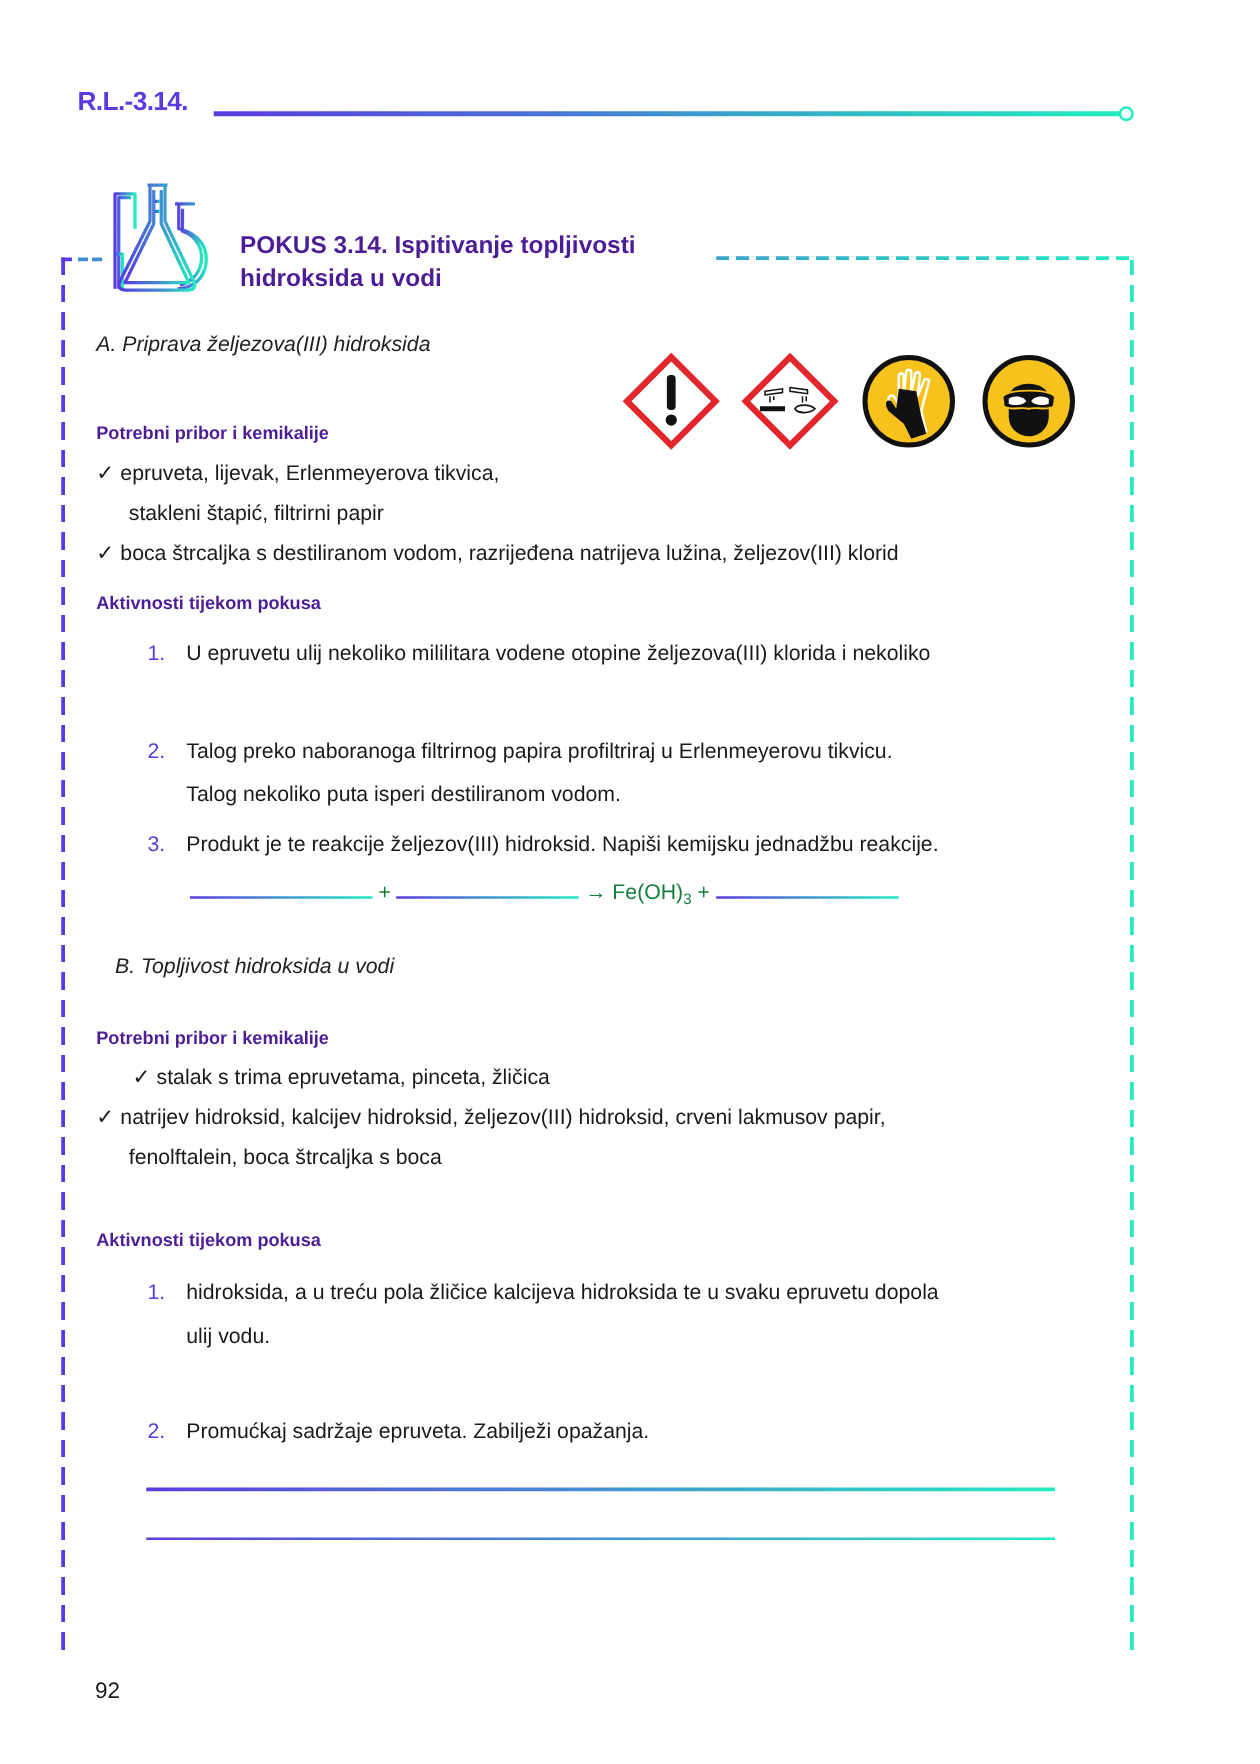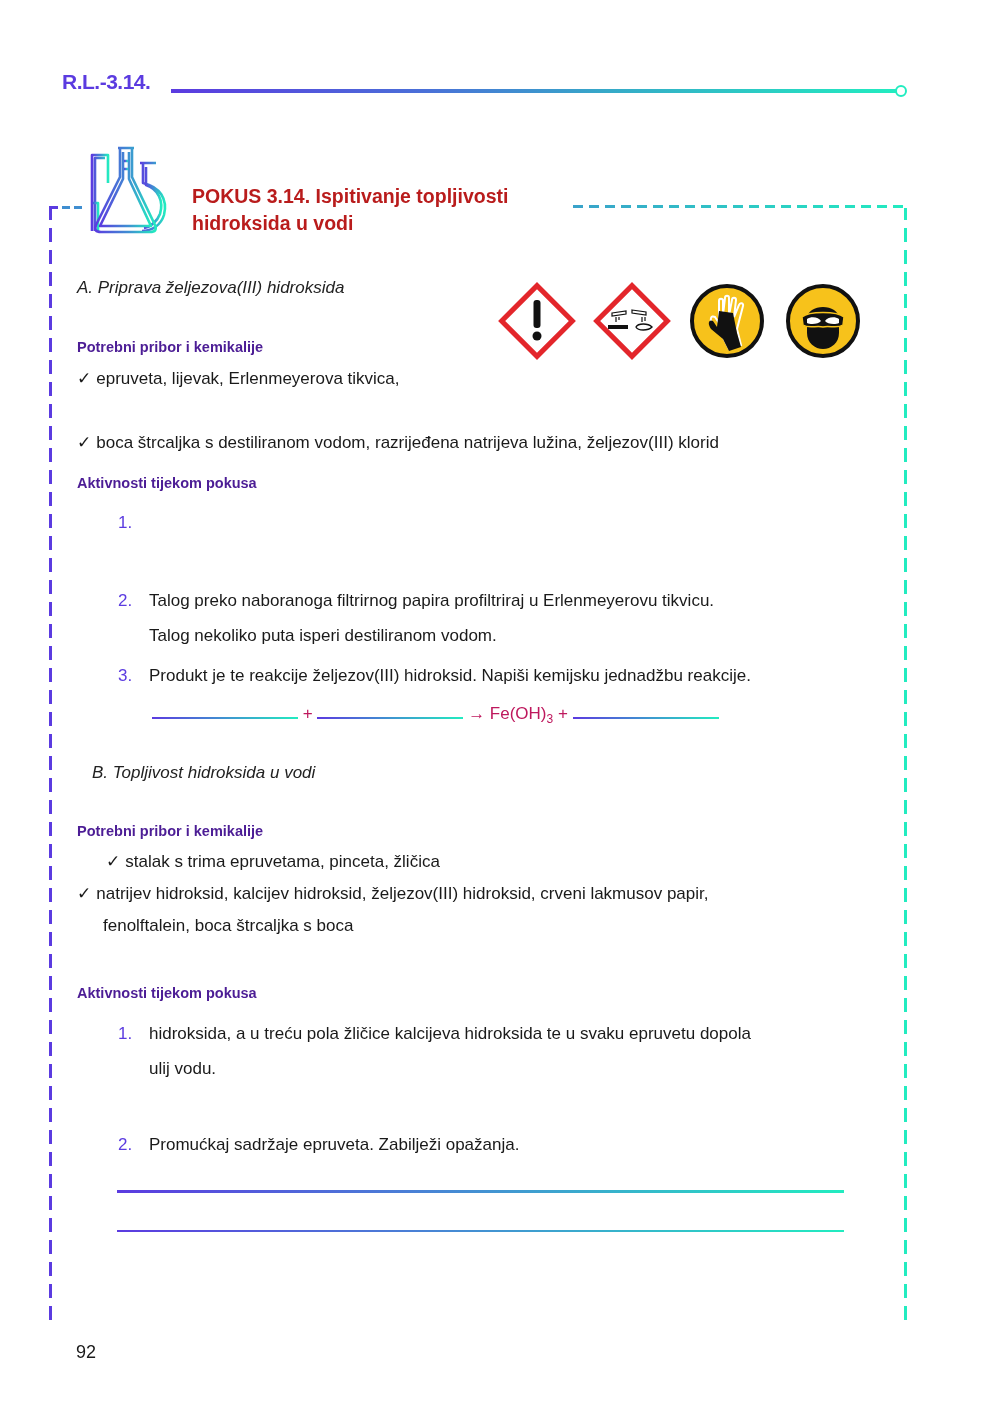--- a/index.html
+++ b/index.html
@@ -23,39 +23,39 @@
   .frame-top-left { left: 49px; top: 206px; width: 36px; height: 3px;
                     background: repeating-linear-gradient(90deg, #5b3be0 0 9px, transparent 9px 13px); }
   .frame-top-left-b { left: 62px; top: 206px; width: 22px; height: 3px;
                     background: repeating-linear-gradient(90deg, #3f8ed0 0 8px, transparent 8px 12px); }
   .frame-top-right { left: 573px; top: 205px; width: 334px; height: 3px;
                      background: repeating-linear-gradient(90deg, rgba(255,255,255,0) 0 10px, #fff 10px 16px),
                                  linear-gradient(90deg, #3aa2ca, #22ecc0); }
 
   
   .flask-icon { left: 84px; top: 143px; width: 94px; height: 92px; }
-  .title { left: 192px; top: 183px; font-size: 19.5px; font-weight: bold; color: #b91c1c; line-height: 27px;
+  .title { left: 192px; top: 183px; font-size: 19.5px; font-weight: bold; color: #4c1d95; line-height: 27px;
            font-family: "Liberation Sans", sans-serif; }
 
   
   .section-heading { font-style: italic; font-size: 17px; color: #222; font-family: "Liberation Sans", sans-serif; }
   .sub-heading { font-weight: bold; font-size: 14.5px; color: #4c1d95; font-family: "Liberation Sans", sans-serif; text-align: center; }
   .check-item { font-size: 17px; color: #1a1a1a; line-height: 32px; font-family: "Liberation Sans", sans-serif; }
   .check-item .check { margin-right: 5px; }
   .check-item .cont { display: block; padding-left: 26px; }
   .step { font-size: 17px; color: #1a1a1a; line-height: 35px; font-family: "Liberation Sans", sans-serif; }
   .step .num { position: absolute; left: 0; color: #5b3be0; }
   .step .txt { display: block; padding-left: 31px; }
 
   .hazards { left: 497px; top: 281px; width: 366px; height: 80px; }
   .haz { position: absolute; top: 0; width: 80px; height: 80px; }
 
   .blank { display: inline-block; width: 146px; height: 2px; vertical-align: baseline;
            background: linear-gradient(90deg, #5b3be0, #22ecc0); }
-  .equation { left: 152px; top: 704px; font-size: 17px; font-family: "Liberation Sans", sans-serif; color: #be185d; }
+  .equation { left: 152px; top: 704px; font-size: 17px; font-family: "Liberation Sans", sans-serif; color: #15803d; }
   .equation sub { font-size: 12px; }
 
   .answer-line { left: 117px; width: 727px; height: 3px;
                  background: linear-gradient(90deg, #5b3be0, #4a7fd6 40%, #22ecc0); }
 
   .page-num { left: 76px; top: 1342px; font-size: 18px; color: #1a1a1a; font-family: "Liberation Sans", sans-serif; }
 </style>
 </head>
 <body>
 
@@ -90,21 +90,21 @@
     <path d="M24 62 H59"></path>
     <path d="M40 18 H44 M40 26 H44"></path>
   </g>
 </svg>
 
 <div class="abs title">
   <div>POKUS 3.14. Ispitivanje topljivosti</div>
   <div>hidroksida u vodi</div>
 </div>
 
-<div class="abs section-heading" style="left:77px; top:278px;">A. Priprava željezova(III) hidroksida</div>
+<div class="abs section-heading" style="left:77px; top:266px;">A. Priprava željezova(III) hidroksida</div>
 
 <div class="abs hazards">
   <svg class="haz" style="left:0" viewBox="0 0 80 80">
     <rect x="15" y="15" width="50" height="50" transform="rotate(45 40 40)" fill="#fff" stroke="#e3262b" stroke-width="5"></rect>
     <rect x="36.5" y="19" width="7" height="28" rx="3" fill="#111"></rect>
     <circle cx="40" cy="55" r="4.5" fill="#111"></circle>
   </svg>
   <svg class="haz" style="left:95px" viewBox="0 0 80 80">
     <rect x="15" y="15" width="50" height="50" transform="rotate(45 40 40)" fill="#fff" stroke="#e3262b" stroke-width="5"></rect>
     <path d="M20 32 L34 30 L34 33 L20 35 Z" fill="none" stroke="#111" stroke-width="1.2"></path>
@@ -123,29 +123,31 @@
     <path d="M22 38 C22 22 54 22 54 38 L54 52 C54 62 46 68 38 68 C30 68 22 62 22 52 Z" fill="#111"></path>
     <path d="M17 36 C24 30 52 30 59 36 L58 44 C52 48 44 44 38 46 C32 44 24 48 18 44 Z" fill="#111" stroke="#f7c21b" stroke-width="1.5"></path>
     <path d="M22 38 C26 35 34 36 36 40 C34 43 26 44 22 42 Z M40 40 C42 36 50 35 54 38 L54 42 C50 44 42 43 40 40 Z" fill="#fff"></path>
   </svg>
 </div>
 
 <div class="abs sub-heading" style="left:77px; top:339px;">Potrebni pribor i kemikalije</div>
 
 <div class="abs check-item" style="left:77px; top:363px; width:800px;">
   <span class="check">✓</span><span>epruveta, lijevak, Erlenmeyerova tikvica,</span>
+  <span class="cont">stakleni štapić, filtrirni papir</span>
 </div>
 <div class="abs check-item" style="left:77px; top:427px; width:820px;">
   <span class="check">✓</span><span>boca štrcaljka s destiliranom vodom, razrijeđena natrijeva lužina, željezov(III) klorid</span>
 </div>
 
 <div class="abs sub-heading" style="left:77px; top:475px;">Aktivnosti tijekom pokusa</div>
 
 <div class="abs step" style="left:118px; top:505px; width:770px;">
   <span class="num">1.</span>
+  <span class="txt">U epruvetu ulij nekoliko mililitara vodene otopine željezova(III) klorida i nekoliko</span>
 </div>
 <div class="abs step" style="left:118px; top:583px; width:770px;">
   <span class="num">2.</span>
   <span class="txt">Talog preko naboranoga filtrirnog papira profiltriraj u Erlenmeyerovu tikvicu.</span>
   <span class="txt">Talog nekoliko puta isperi destiliranom vodom.</span>
 </div>
 <div class="abs step" style="left:118px; top:658px; width:770px;">
   <span class="num">3.</span>
   <span class="txt">Produkt je te reakcije željezov(III) hidroksid. Napiši kemijsku jednadžbu reakcije.</span>
 </div>

